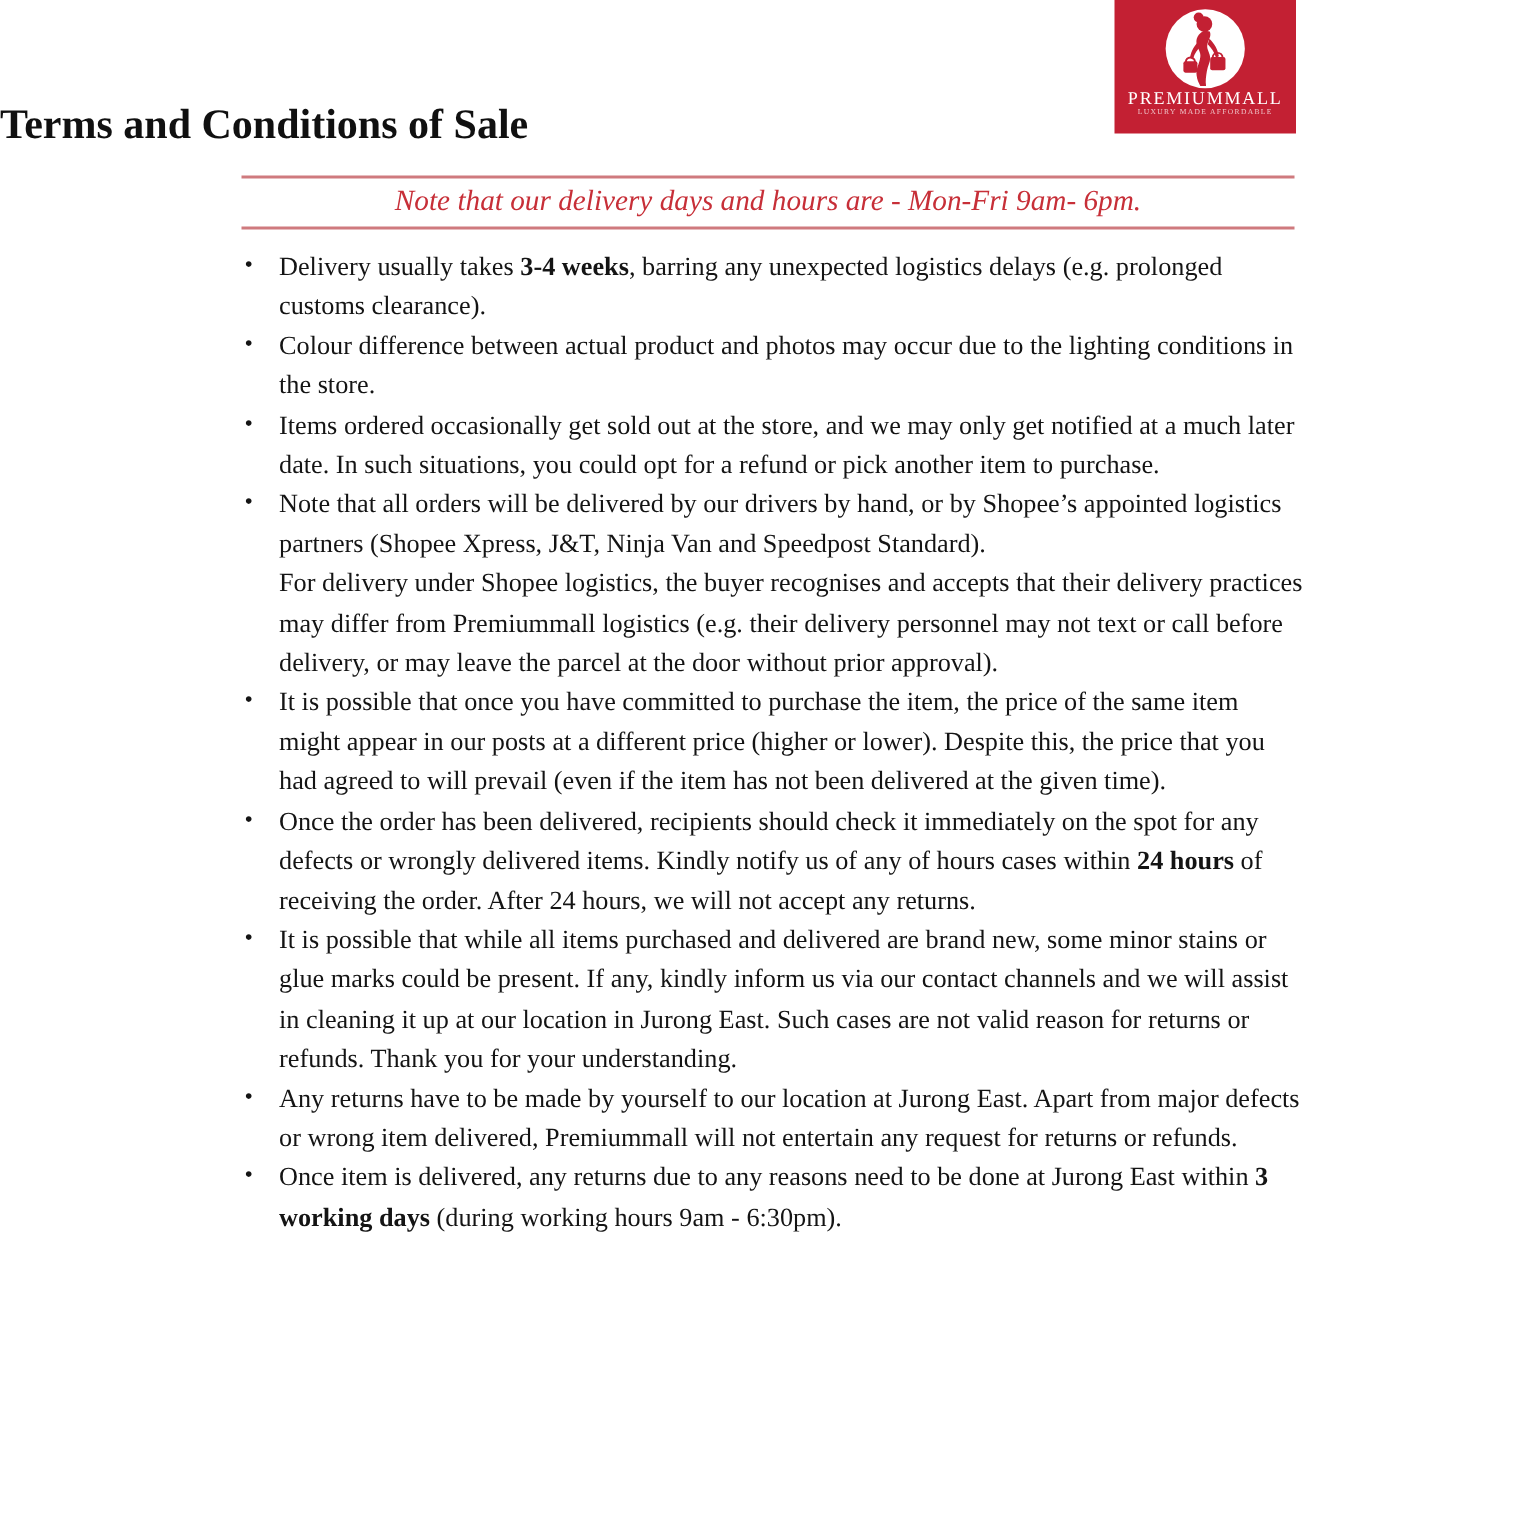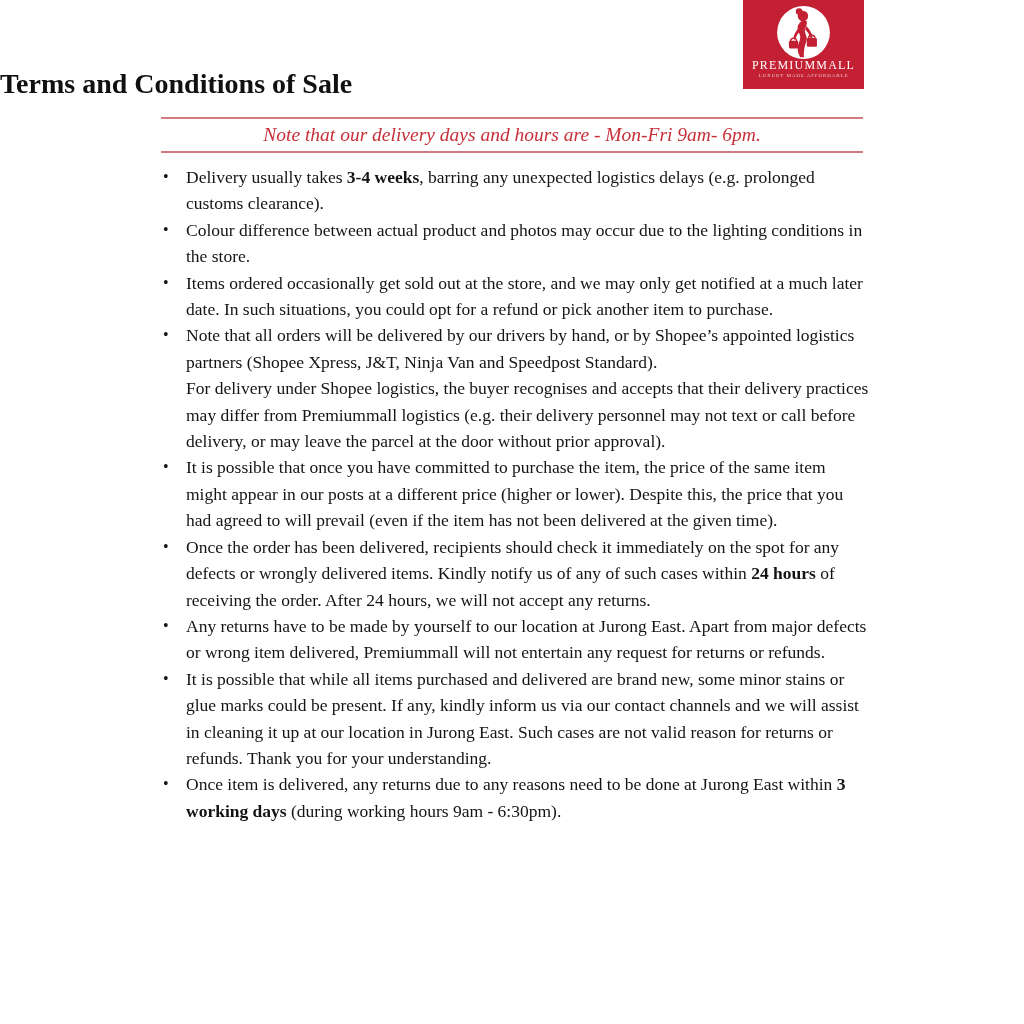--- a/index.html
+++ b/index.html
@@ -125,19 +125,19 @@
   <div class="notice-band">
     <span class="notice-text">Note that our delivery days and hours are - Mon-Fri 9am- 6pm.</span>
   </div>
 
   <ul class="terms">
       <li><span>Delivery usually takes </span><b>3-4 weeks</b><span>, barring any unexpected logistics delays (e.g. prolonged customs clearance).</span></li>
       <li><span>Colour difference between actual product and photos may occur due to the lighting conditions in the store.</span></li>
       <li><span>Items ordered occasionally get sold out at the store, and we may only get notified at a much later date. In such situations, you could opt for a refund or pick another item to purchase.</span></li>
       <li><span>Note that all orders will be delivered by our drivers by hand, or by Shopee’s appointed logistics partners (Shopee Xpress, J&amp;T, Ninja Van and Speedpost Standard).</span><br><span>For delivery under Shopee logistics, the buyer recognises and accepts that their delivery practices may differ from Premiummall logistics (e.g. their delivery personnel may not text or call before delivery, or may leave the parcel at the door without prior approval).</span></li>
       <li><span>It is possible that once you have committed to purchase the item, the price of the same item might appear in our posts at a different price (higher or lower). Despite this, the price that you had agreed to will prevail (even if the item has not been delivered at the given time).</span></li>
-      <li><span>Once the order has been delivered, recipients should check it immediately on the spot for any defects or wrongly delivered items. Kindly notify us of any of such cases within </span><b>24 hours</b><span> of receiving the order. After 24 hours, we will not accept any returns.</span></li>
+      <li><span>Once the order has been delivered, recipients should check it immediately on the spot for any defects or wrongly delivered items. Kindly notify us of any of hours cases within </span><b>24 hours</b><span> of receiving the order. After 24 hours, we will not accept any returns.</span></li>
+      <li><span>It is possible that while all items purchased and delivered are brand new, some minor stains or glue marks could be present. If any, kindly inform us via our contact channels and we will assist in cleaning it up at our location in Jurong East. Such cases are not valid reason for returns or refunds. Thank you for your understanding.</span></li>
       <li><span>Any returns have to be made by yourself to our location at Jurong East. Apart from major defects or wrong item delivered, Premiummall will not entertain any request for returns or refunds.</span></li>
-      <li><span>It is possible that while all items purchased and delivered are brand new, some minor stains or glue marks could be present. If any, kindly inform us via our contact channels and we will assist in cleaning it up at our location in Jurong East. Such cases are not valid reason for returns or refunds. Thank you for your understanding.</span></li>
       <li><span>Once item is delivered, any returns due to any reasons need to be done at Jurong East within </span><b>3 working days</b><span> (during working hours 9am - 6:30pm).</span></li>
     </ul>
 
 </div>
 
 </body></html>

